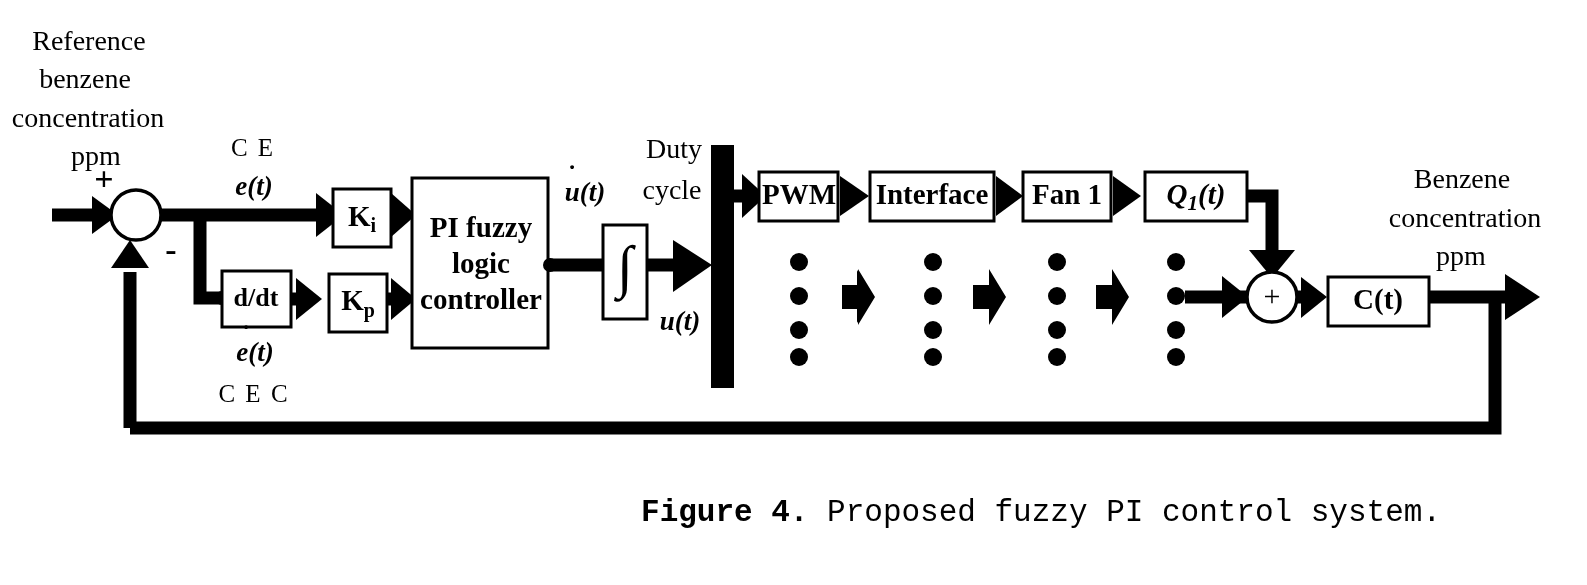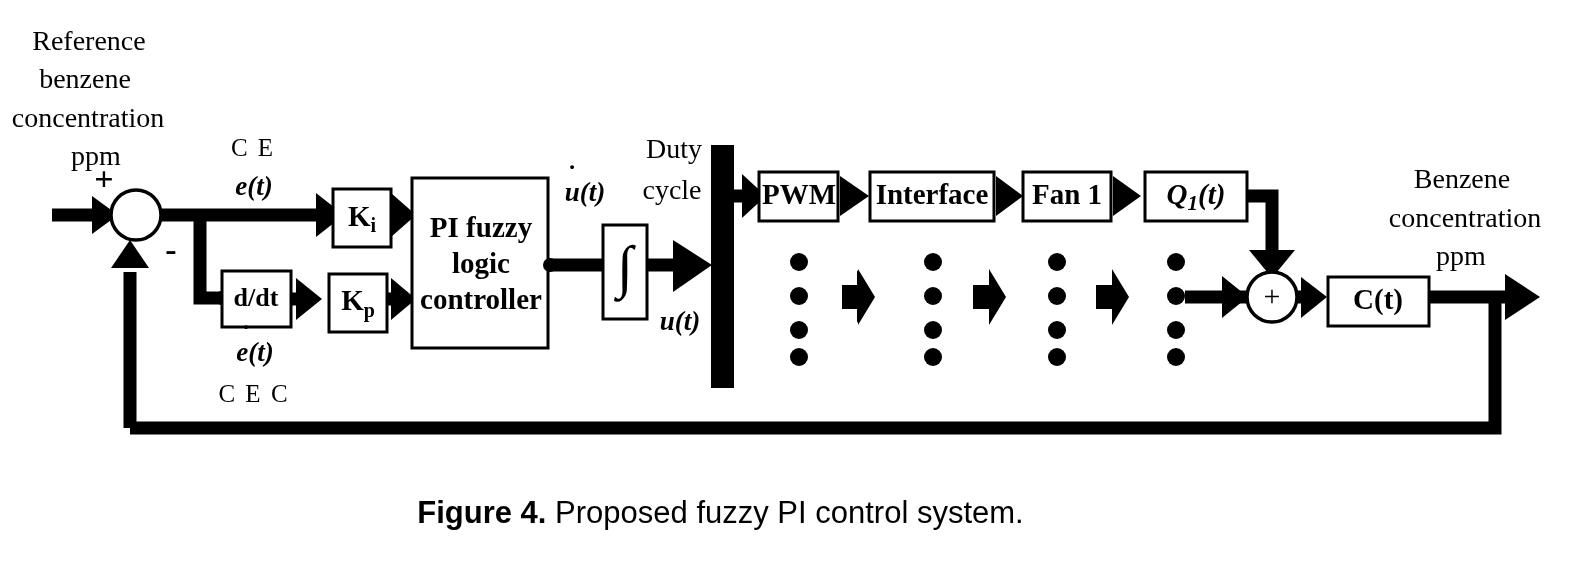--- a/index.html
+++ b/index.html
@@ -98,22 +98,22 @@
   }
   .plus-glyph {
     font-size: 30px;
     text-anchor: middle;
   }
   .caption {
     position: absolute;
     left: 0;
     top: 495px;
     width: 1441px;
-    text-align: center;
-    font-family: Liberation Sans, sans-serif;
+    text-align: right;
+    font-family: Liberation Mono, monospace;
     font-size: 31px;
     color: #000000;
     white-space: nowrap;
   }
   .caption b { font-weight: bold; }
 </style>
 </head>
 <body>
 
 <div id="figure-root">

